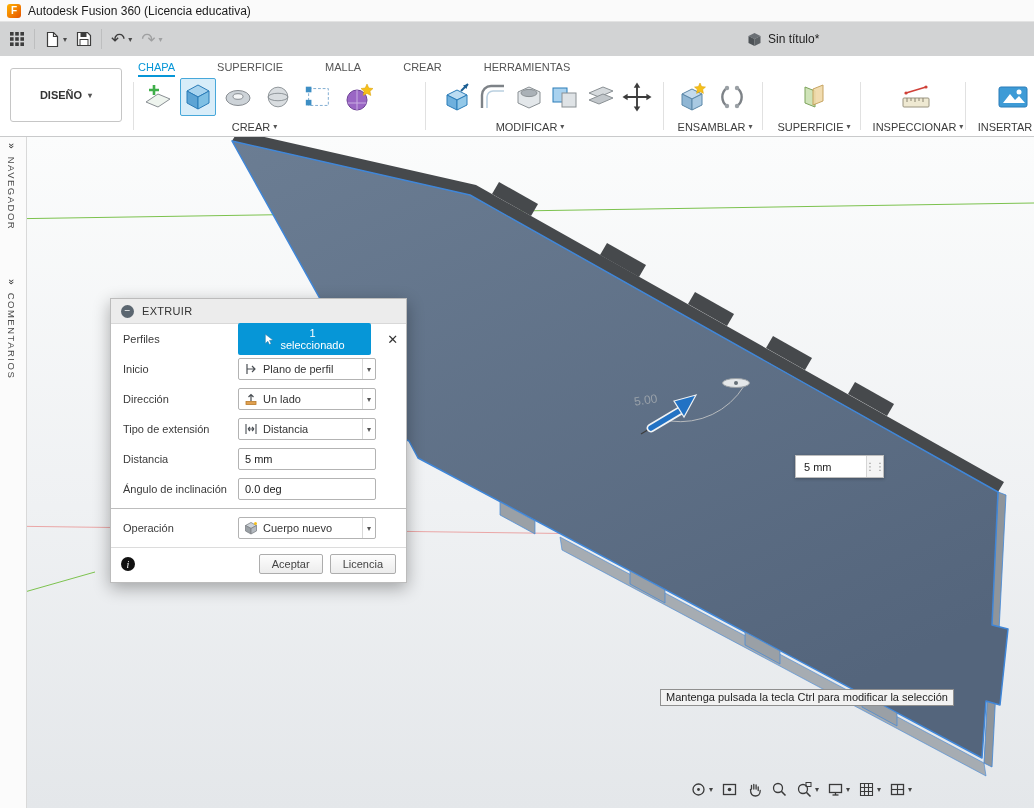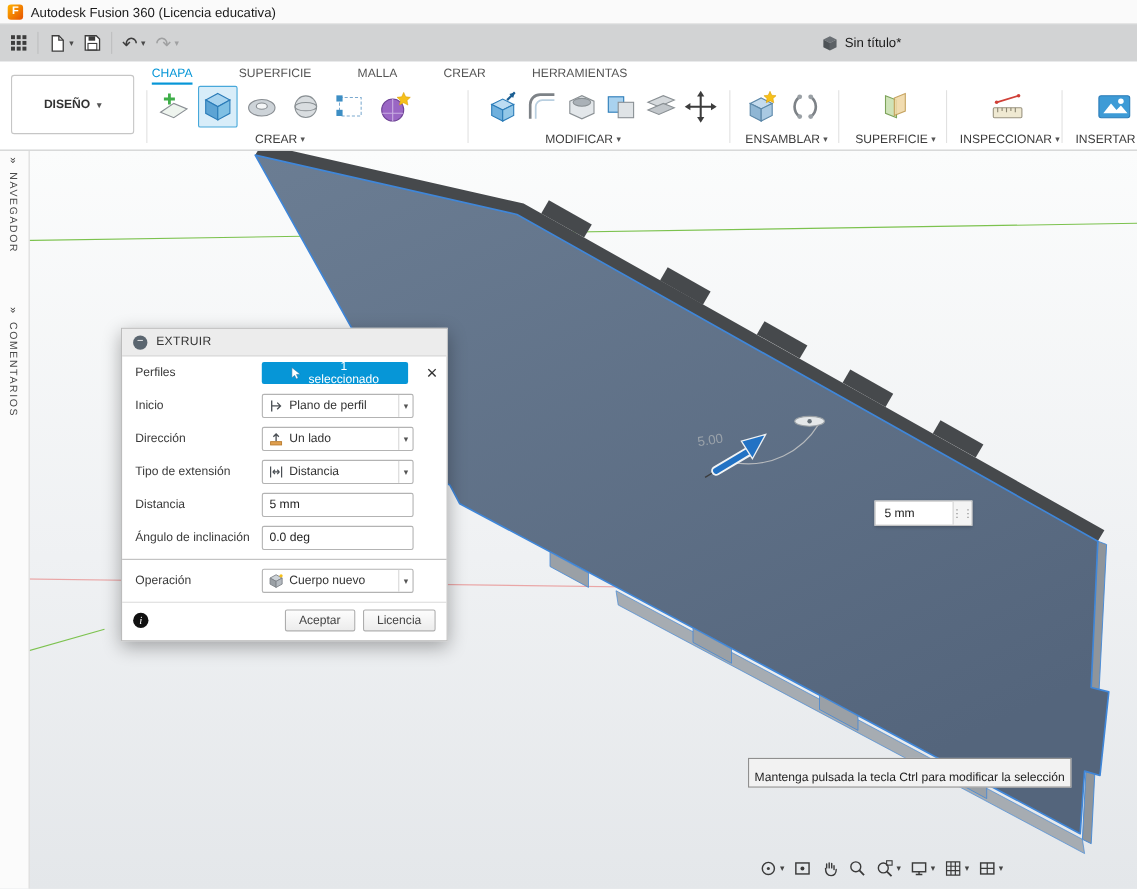--- a/index.html
+++ b/index.html
@@ -40,40 +40,40 @@
   .scene{position:absolute;left:0;top:0;z-index:1;}
   .side-strip{position:absolute;left:0;top:0;width:27px;height:671px;background:#fbfbfb;border-right:1px solid #d9d9d9;z-index:5;}
   .v-tab{position:absolute;left:6px;writing-mode:vertical-rl;font-size:9.5px;letter-spacing:1.5px;color:#4a4a4a;background:none;border:none;}
   .v-tab .chev{display:inline-block;font-size:10px;letter-spacing:0;margin-bottom:4px;color:#333;}
   .dim-label{position:absolute;left:634px;top:256px;font-size:12px;color:#99a1a9;transform:rotate(-9deg);z-index:6;}
 
   .mini-input{position:absolute;left:795px;top:318px;display:flex;background:#fff;border:1px solid #bdbdbd;height:23px;box-shadow:0 1px 3px rgba(0,0,0,.25);z-index:15;}
   .mini-val{width:70px;font-size:11px;display:flex;align-items:center;padding-left:8px;color:#222;}
   .mini-grip{width:17px;border-left:1px solid #d5d5d5;background:#f4f4f4;display:flex;align-items:center;justify-content:center;color:#8a8a8a;font-size:10px;}
 
-  .vp-tooltip{position:absolute;left:680px;top:552px;background:#f2f2f2;border:1px solid #8f8f8f;font-size:11px;color:#1d1d1d;padding:11px 5px 2px;white-space:nowrap;z-index:15;}
+  .vp-tooltip{position:absolute;left:660px;top:552px;background:#f2f2f2;border:1px solid #8f8f8f;font-size:11px;color:#1d1d1d;padding:1px 5px 2px;white-space:nowrap;z-index:15;}
 
   .dock{position:absolute;left:690px;top:644px;display:flex;align-items:center;gap:8px;z-index:15;}
   .dock-item{display:flex;align-items:center;gap:2px;background:none;border:none;padding:0;}
   .dock-caret{font-size:8px;color:#444;}
 
   
   .dialog{position:absolute;left:110px;top:298px;width:297px;background:#fff;border:1px solid #bcbcbc;box-shadow:0 5px 16px rgba(0,0,0,.32);z-index:30;}
   .dlg-header{height:25px;background:#ececec;display:flex;align-items:center;gap:8px;padding:0 10px;border-bottom:1px solid #d8d8d8;}
   .drag-dot{width:13px;height:13px;border-radius:50%;background:#5b6670;color:#fff;font-size:10px;line-height:12px;display:flex;align-items:center;justify-content:center;}
   .dlg-title{font-size:11px;color:#333;letter-spacing:.3px;}
   .x-row{display:flex;align-items:center;height:30px;padding:0 10px 0 12px;}
   .x-label{width:115px;font-size:11px;color:#3a3a3a;flex:none;}
   .x-select{width:138px;height:22px;border:1px solid #b3b3b3;border-radius:2px;background:#fff;display:flex;align-items:center;padding:0 4px 0 5px;gap:5px;}
   .sel-text{font-size:11px;color:#333;flex:1;text-align:left;white-space:nowrap;}
   .sel-caret{font-size:8px;color:#555;border-left:1px solid #d8d8d8;padding-left:4px;align-self:stretch;display:flex;align-items:center;}
   .x-input{width:138px;height:22px;border:1px solid #b3b3b3;border-radius:2px;font-size:11px;padding:0 6px;color:#222;font-family:"Liberation Sans",sans-serif;}
   .tipo-btn{width:27px;height:25px;border:1px solid transparent;background:none;display:flex;align-items:center;justify-content:center;margin-right:4px;}
   .tipo-btn.selected{background:#cfe9f9;border-color:#38a6dc;border-radius:2px;}
-  .chip{background:#0696d7;color:#fff;height:20px;border-radius:2px;display:inline-flex;align-items:center;gap:6px;padding:0 26px;font-size:11px;border:none;}
+  .chip{background:#0696d7;color:#fff;height:32px;border-radius:2px;display:inline-flex;align-items:center;gap:6px;padding:0 26px;font-size:11px;border:none;}
   .chip-close{background:none;border:none;font-size:13px;color:#333;margin-left:16px;}
   .x-sep{border-top:1px solid #bdbdbd;margin:4px 0;}
   .dlg-footer{display:flex;align-items:center;padding:6px 10px 8px;border-top:1px solid #dcdcdc;margin-top:4px;}
   .info-dot{width:14px;height:14px;border-radius:50%;background:#111;color:#fff;font-size:10px;font-style:italic;font-family:"Liberation Serif",serif;display:flex;align-items:center;justify-content:center;border:none;}
   .btn-group{margin-left:auto;display:flex;gap:7px;}
   .btn{font-size:11px;color:#444;padding:3px 12px;border:1px solid #adadad;border-radius:2px;background:linear-gradient(#fdfdfd,#ececec);}
 </style>
 </head>
 <body>
 

